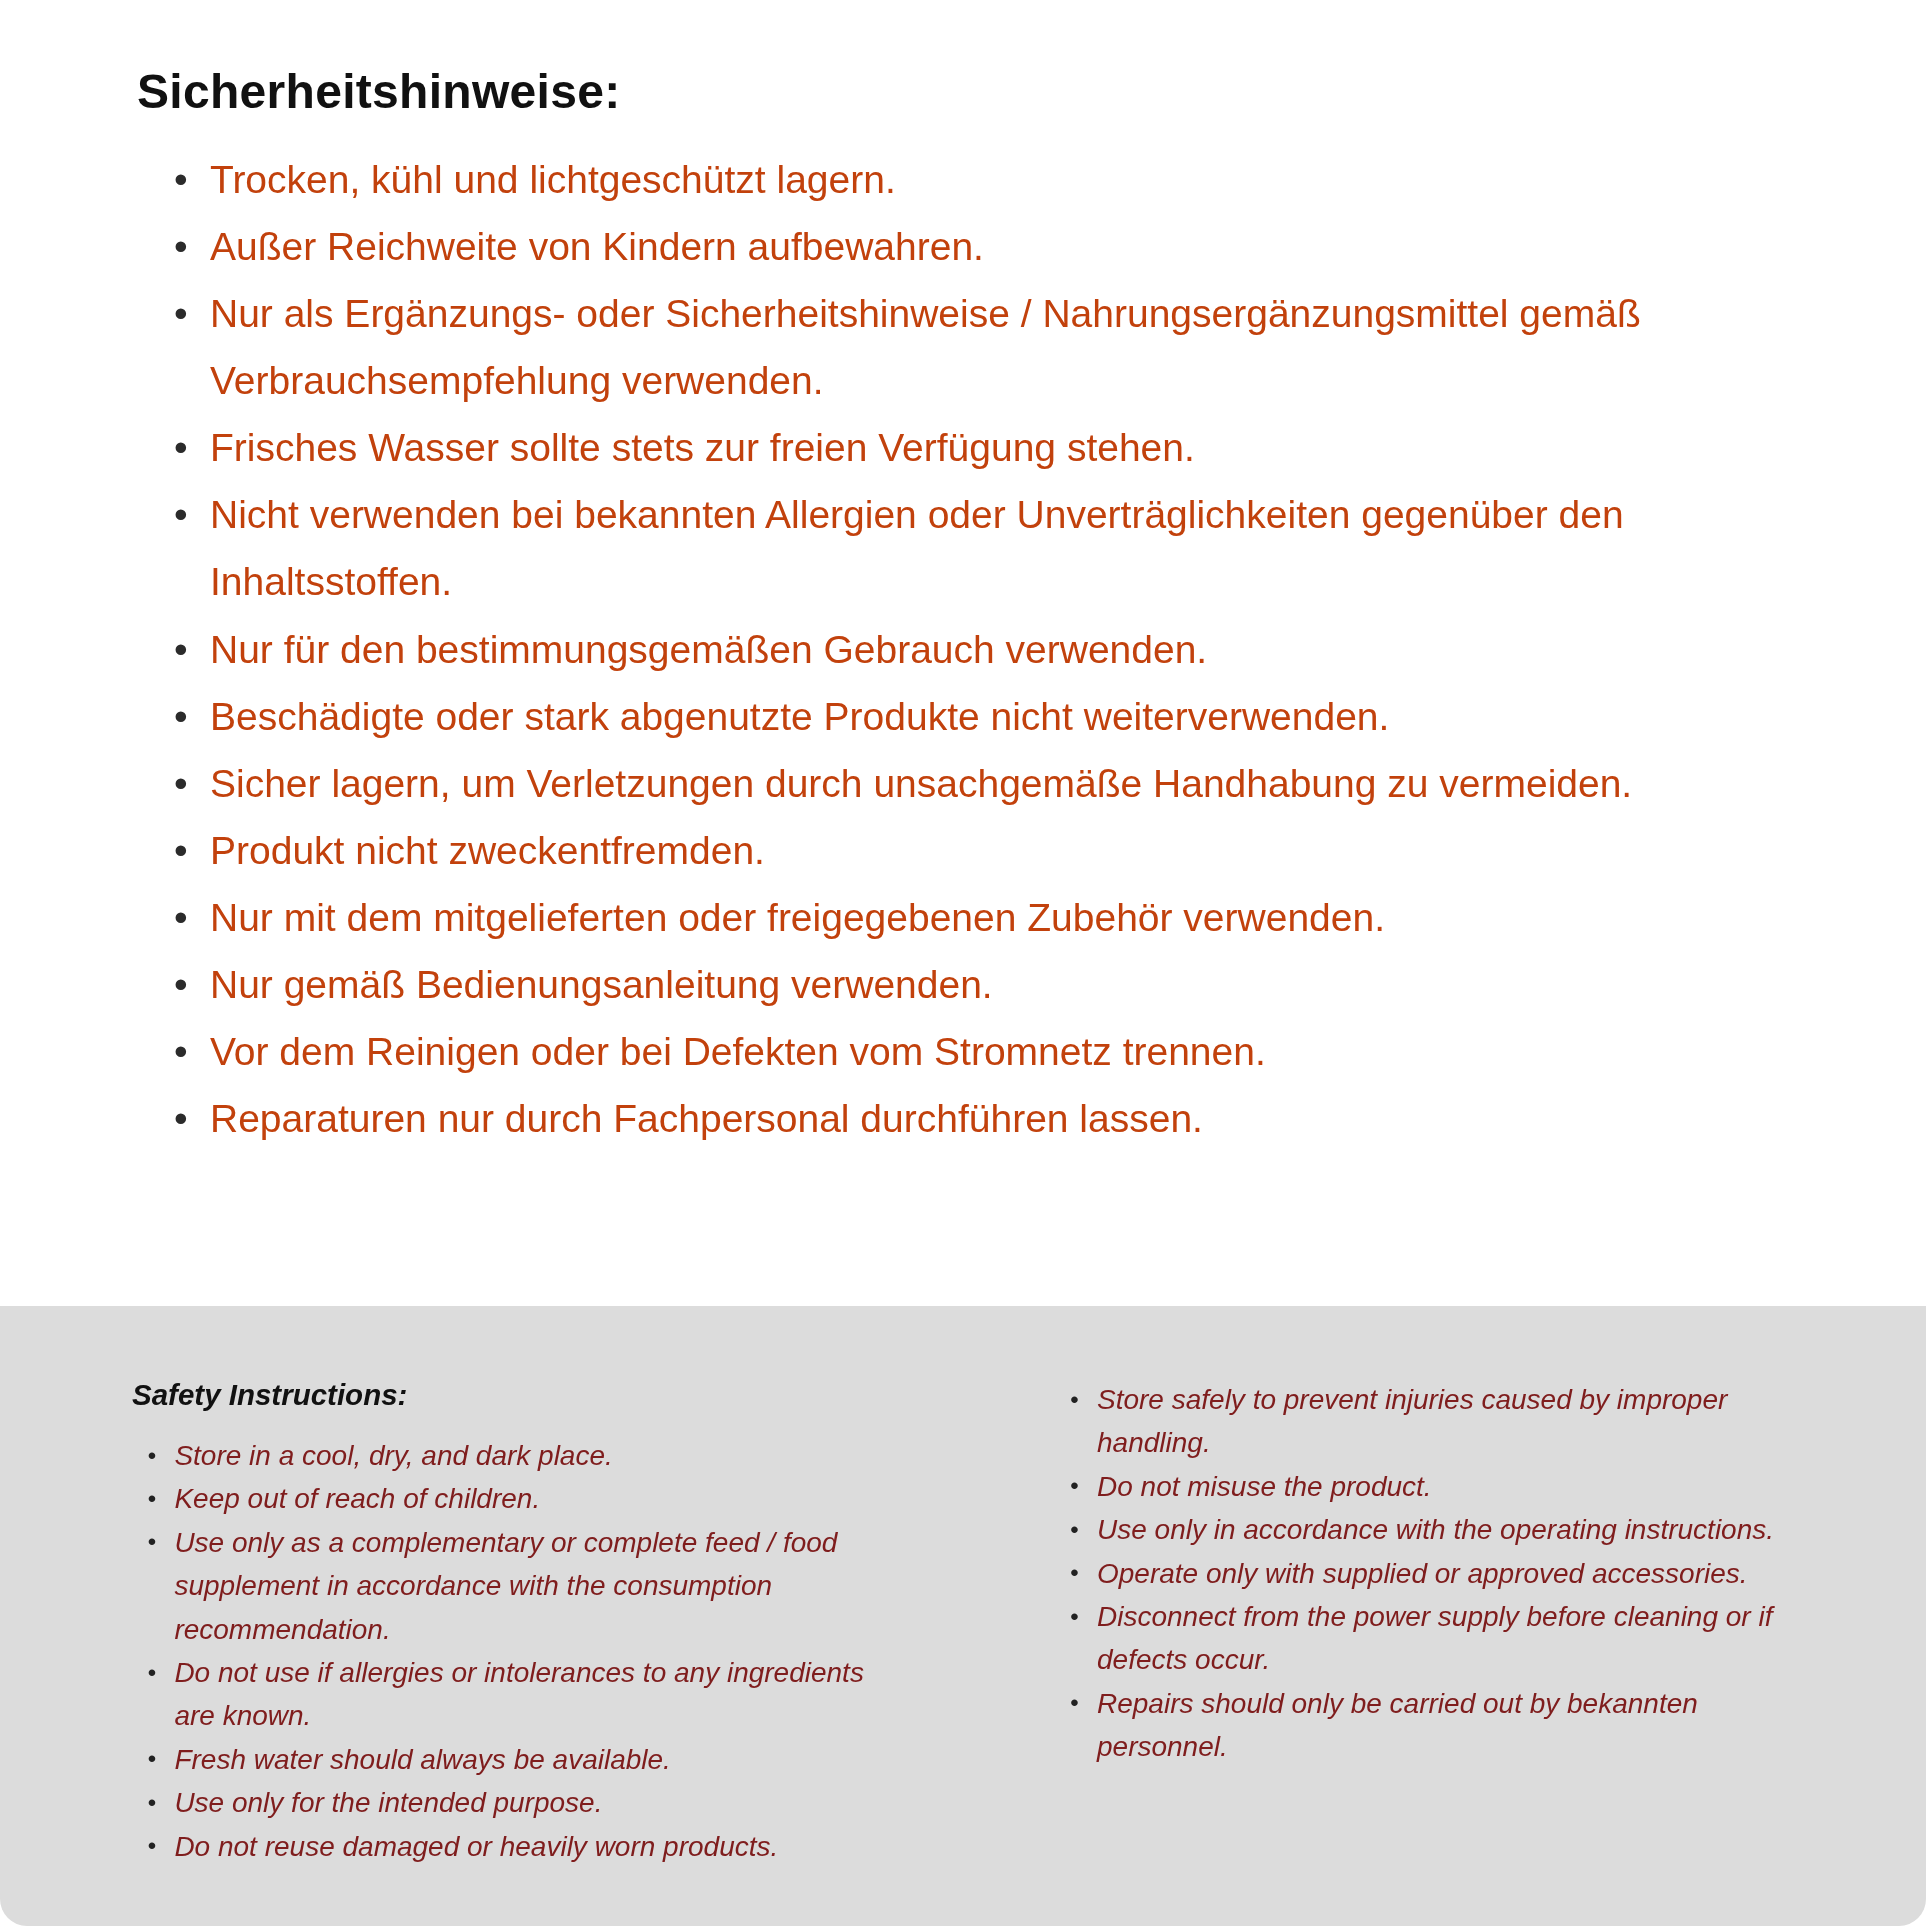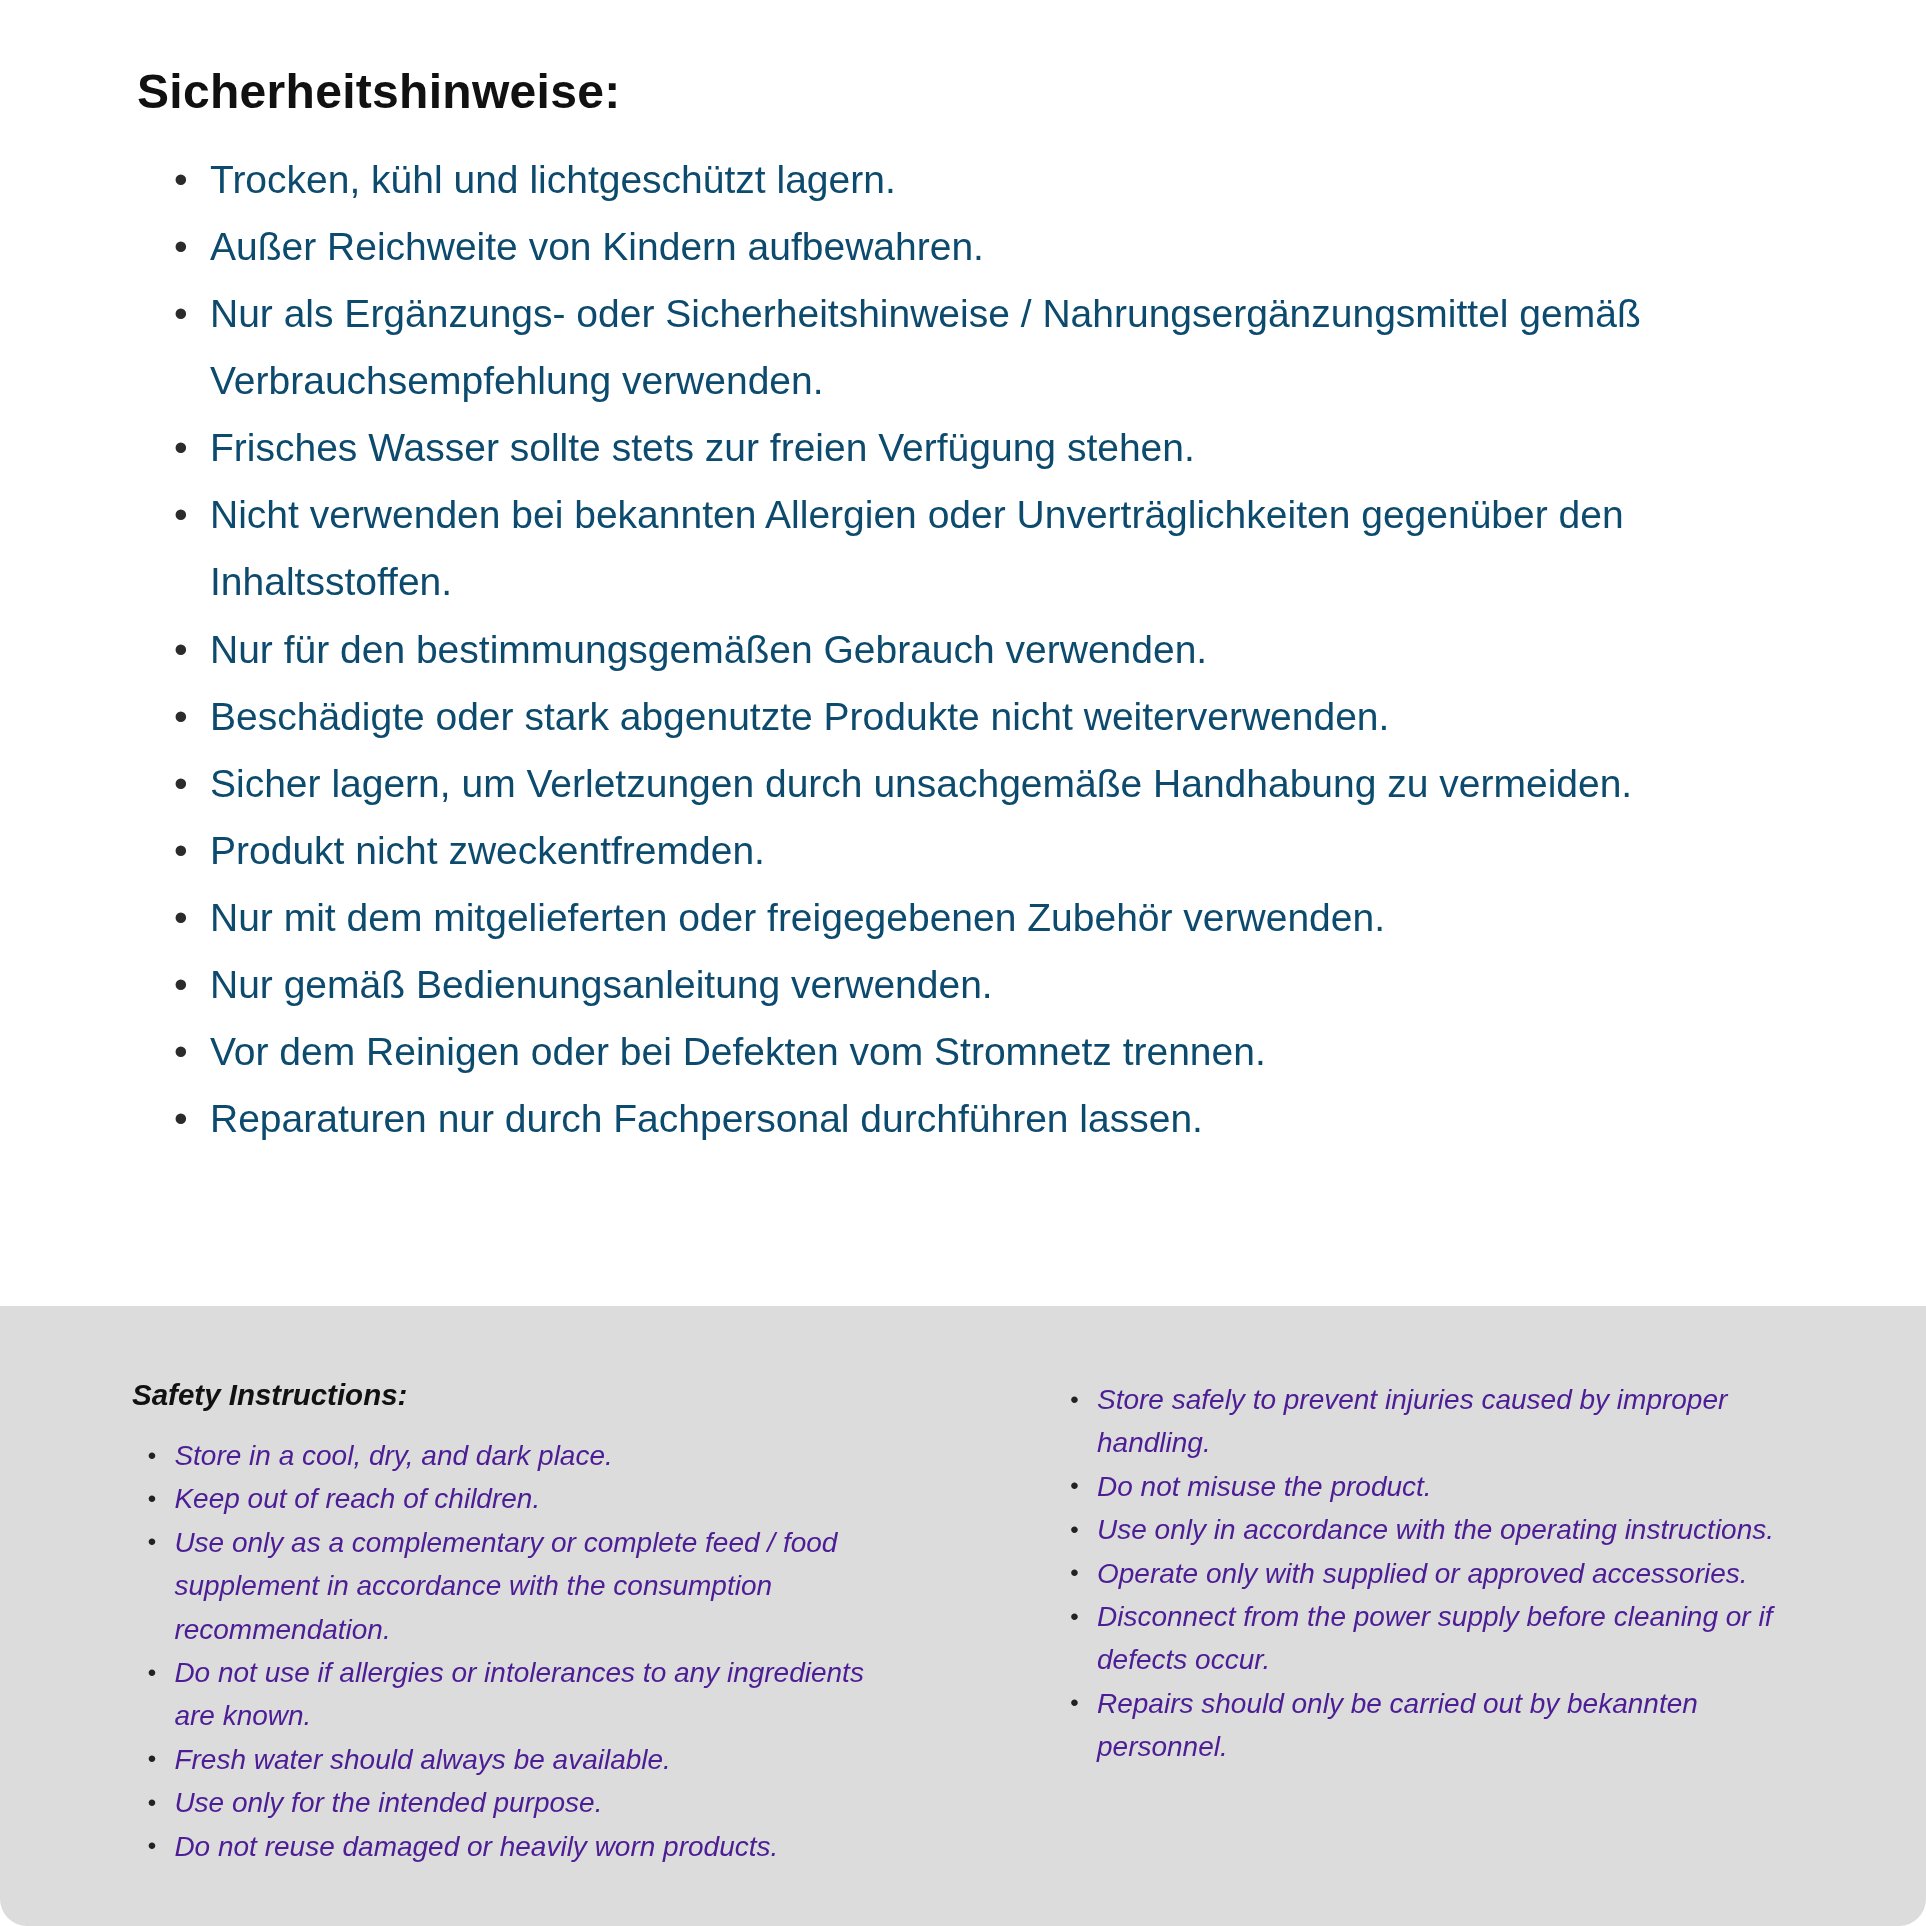--- a/index.html
+++ b/index.html
@@ -33,21 +33,21 @@
     list-style: none;
     margin-top: 27px;
     margin-left: 37px;
     width: 1618px;
   }
   .german-list li {
     position: relative;
     padding-left: 36px;
     font-size: 39px;
     line-height: 1.72;
-    color: #0c4a6e;
+    color: #c2410c;
   }
   .german-list li::before {
     content: "\2022";
     position: absolute;
     left: 0;
     color: #2b2b2b;
   }
 
   
   .english-section {
@@ -70,21 +70,21 @@
   .english-list {
     list-style: none;
   }
   .col-left .english-list { margin-left: 15.4px; width: 719px; }
   .col-right .english-list { width: 719px; }
   .english-list li {
     position: relative;
     padding-left: 27px;
     font-size: 28px;
     line-height: 1.55;
-    color: #4c1d95;
+    color: #7f1d1d;
   }
   .english-list li::before {
     content: "\2022";
     position: absolute;
     left: 0;
     font-size: 24.4px;
     top: 2.6px;
     color: #222222;
   }
 </style>

